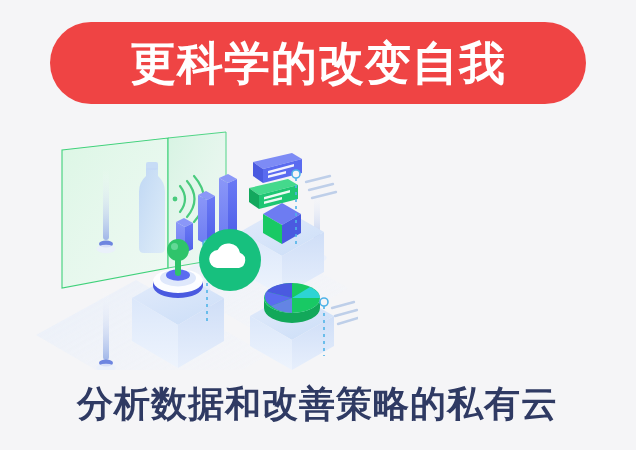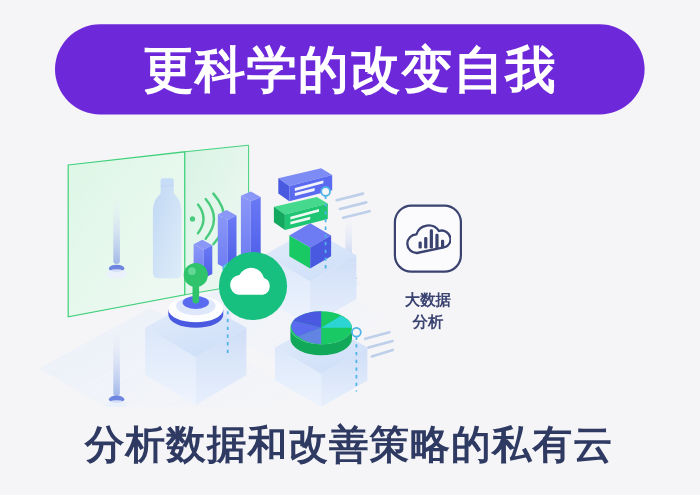--- a/index.html
+++ b/index.html
@@ -22,21 +22,21 @@
     overflow: hidden;
   }
 
   
   #title-banner {
     position: absolute;
     left: 50px;
     top: 22px;
     width: 536px;
     height: 82px;
-    background: #6d28d9;
+    background: #ef4444;
     border-radius: 41px;
     display: flex;
     align-items: center;
     justify-content: center;
   }
   #title-text {
     color: #ffffff;
     font-size: 46px;
     font-weight: 700;
     letter-spacing: 1px;
@@ -298,38 +298,20 @@
 
       <g>
         <circle cx="212" cy="140" r="31" fill="#17c07e"></circle>
         <path d="M199,148 a9,9 0 0,1 0.6,-17.9 a12,12 0 0,1 22.4,2.6 a8,8 0 0,1 -1,15.3 Z" fill="#ffffff"></path>
       </g>
     </svg>
   </div>
 
   <div id="features">
 
-    <div class="feature">
-      <div class="feature-icon">
-        <svg width="42" height="36" viewBox="0 0 42 36" xmlns="http://www.w3.org/2000/svg">
-          <path d="M11,31 a8.5,8.5 0 0,1 -0.4,-17 a11.5,11.5 0 0,1 20.5,-3 a8,8 0 0,1 10.4,6.5 a7.6,7.6 0 0,1 -7.2,8.6 Z" fill="none" stroke="#3a4270" stroke-width="2.1" stroke-linejoin="round"></path>
-          <g fill="#3a4270">
-            <rect x="12.5" y="20.5" width="2.9" height="6.5" rx="1.2"></rect>
-            <rect x="17.6" y="16.5" width="2.9" height="10.5" rx="1.2"></rect>
-            <rect x="22.7" y="9.5" width="2.9" height="17.5" rx="1.2"></rect>
-            <rect x="27.8" y="13.5" width="2.9" height="13.5" rx="1.2"></rect>
-            <rect x="32.9" y="19" width="2.9" height="8" rx="1.2"></rect>
-          </g>
-        </svg>
-      </div>
-      <div class="feature-label">
-        <div>大数据</div>
-        <div>分析</div>
-      </div>
-    </div>
 
 
 
   </div>
 
   <div id="tagline">分析数据和改善策略的私有云</div>
 
 </div>
 
 </body></html>

